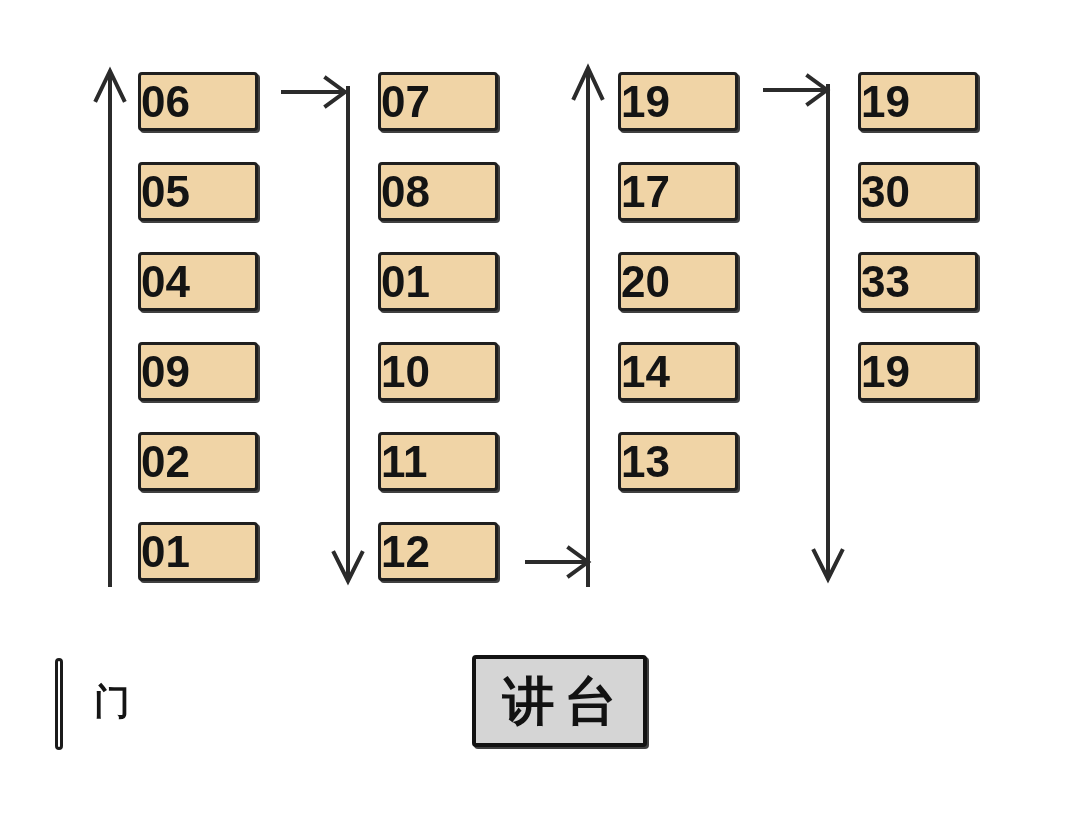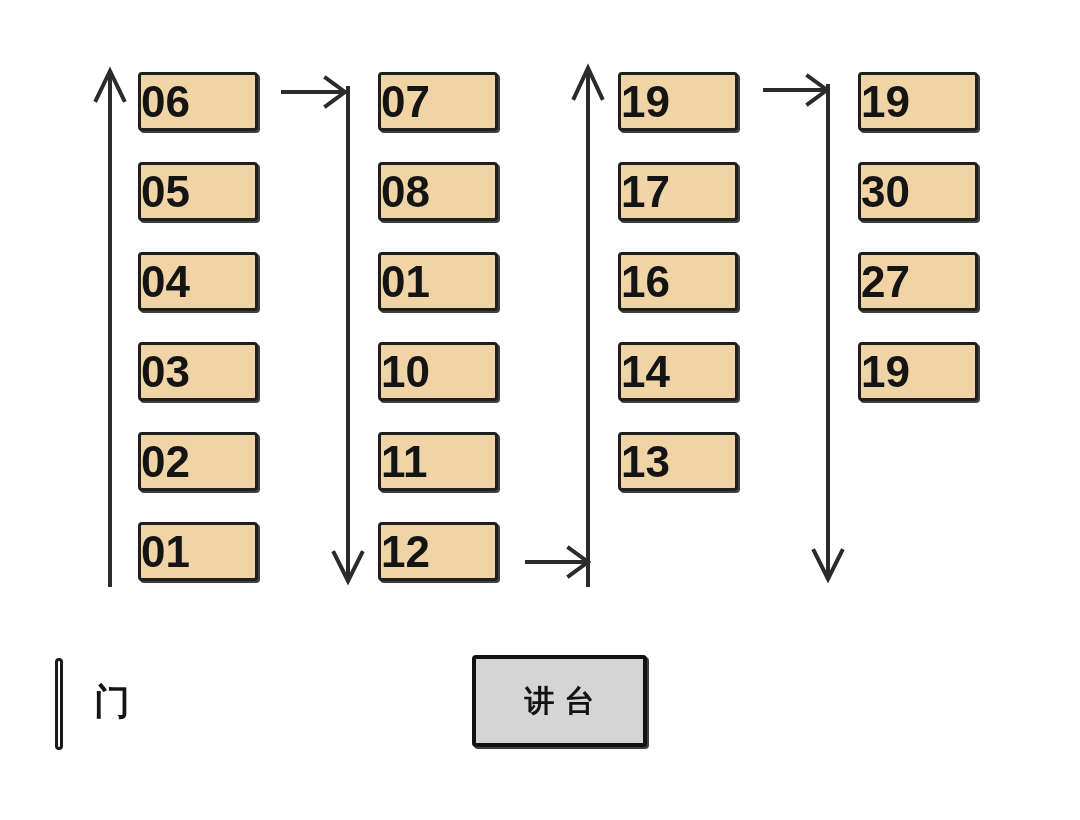--- a/index.html
+++ b/index.html
@@ -32,21 +32,21 @@
     font-size:36px;font-weight:bold;color:#141414;
   }
   .podium{
     position:absolute;left:472px;top:655px;width:175px;height:92px;box-sizing:border-box;
     background:var(--podium-fill,#d5d5d5);
     border:4px solid var(--podium-border,#121212);
     border-radius:4px;box-shadow:2px 2px 0 rgba(30,30,30,.85);
     display:flex;align-items:center;justify-content:center;
   }
   .podium span{
-    font-size:30px;font-weight:bold;color:#121212;
+    font-size:52px;font-weight:bold;color:#121212;
     letter-spacing:10px;margin-right:-10px;line-height:1;
   }
 </style>
 </head>
 <body>
 
 <div class="stage">
 
   <svg class="arrow-layer" viewBox="0 0 1080 820">
     <g>
@@ -83,21 +83,21 @@
     <div class="seat">
         <span>06</span>
       </div>
     <div class="seat">
         <span>05</span>
       </div>
     <div class="seat">
         <span>04</span>
       </div>
     <div class="seat">
-        <span>03</span>
+        <span>09</span>
       </div>
     <div class="seat">
         <span>02</span>
       </div>
     <div class="seat">
         <span>01</span>
       </div>
   </div>
 
   <div class="seat-col" style="left:378px">
@@ -122,39 +122,39 @@
   </div>
 
   <div class="seat-col" style="left:618px">
     <div class="seat">
         <span>19</span>
       </div>
     <div class="seat">
         <span>17</span>
       </div>
     <div class="seat">
-        <span>16</span>
+        <span>20</span>
       </div>
     <div class="seat">
         <span>14</span>
       </div>
     <div class="seat">
         <span>13</span>
       </div>
   </div>
 
   <div class="seat-col" style="left:858px">
     <div class="seat">
         <span>19</span>
       </div>
     <div class="seat">
         <span>30</span>
       </div>
     <div class="seat">
-        <span>27</span>
+        <span>33</span>
       </div>
     <div class="seat">
         <span>19</span>
       </div>
   </div>
 
   <div class="door-panel"></div>
   <div class="door-label">门</div>
 
   <div class="podium">

